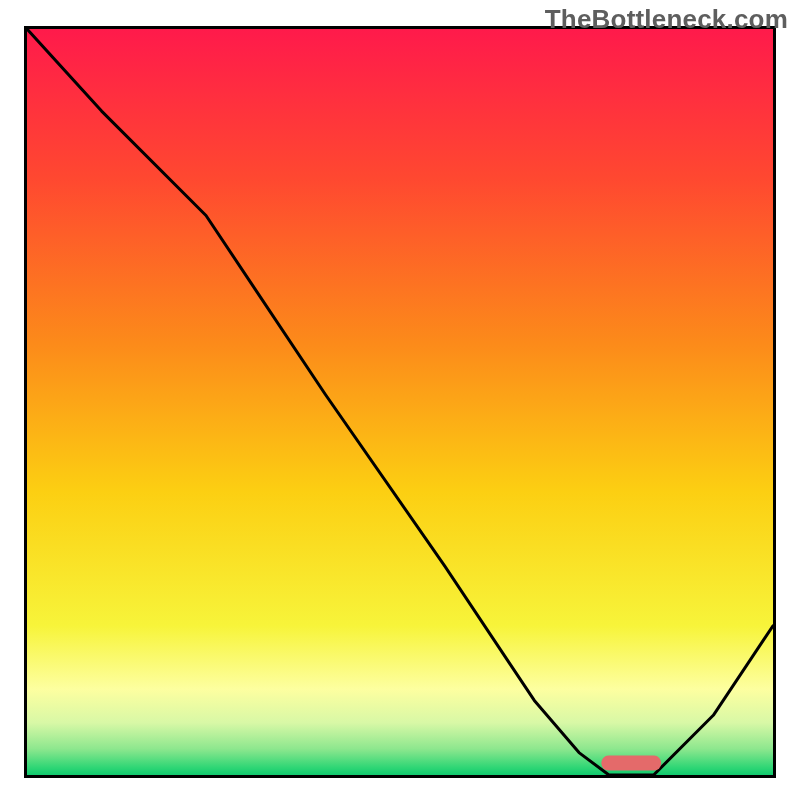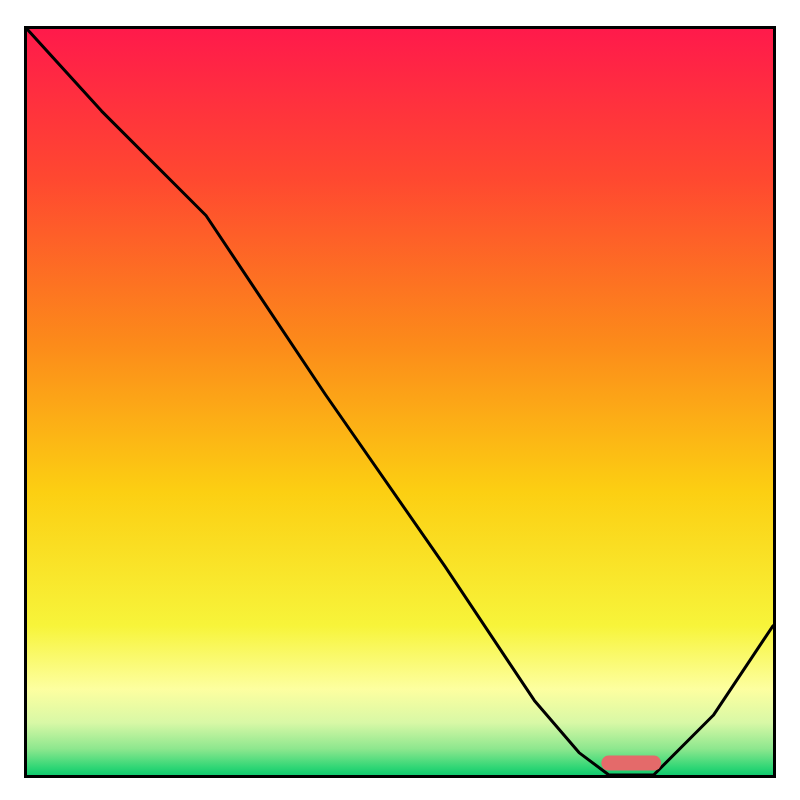--- a/index.html
+++ b/index.html
@@ -44,20 +44,21 @@
   svg {
     display: block;
     width: 100%;
     height: 100%;
   }
 </style>
 </head>
 <body>
 <div class="container">
 
+  <div class="watermark">TheBottleneck.com</div>
 
   <div class="plot-wrap">
     <div class="plot-area">
       <svg id="chart-svg" viewBox="0 0 746 746" preserveAspectRatio="none">
         <defs>
           <linearGradient id="bg-grad" x1="0" y1="0" x2="0" y2="1">
               <stop offset="0.00%" stop-color="#ff1a4b"></stop>
               <stop offset="20.00%" stop-color="#ff4830"></stop>
               <stop offset="42.00%" stop-color="#fc8a1a"></stop>
               <stop offset="62.00%" stop-color="#fccf12"></stop>

